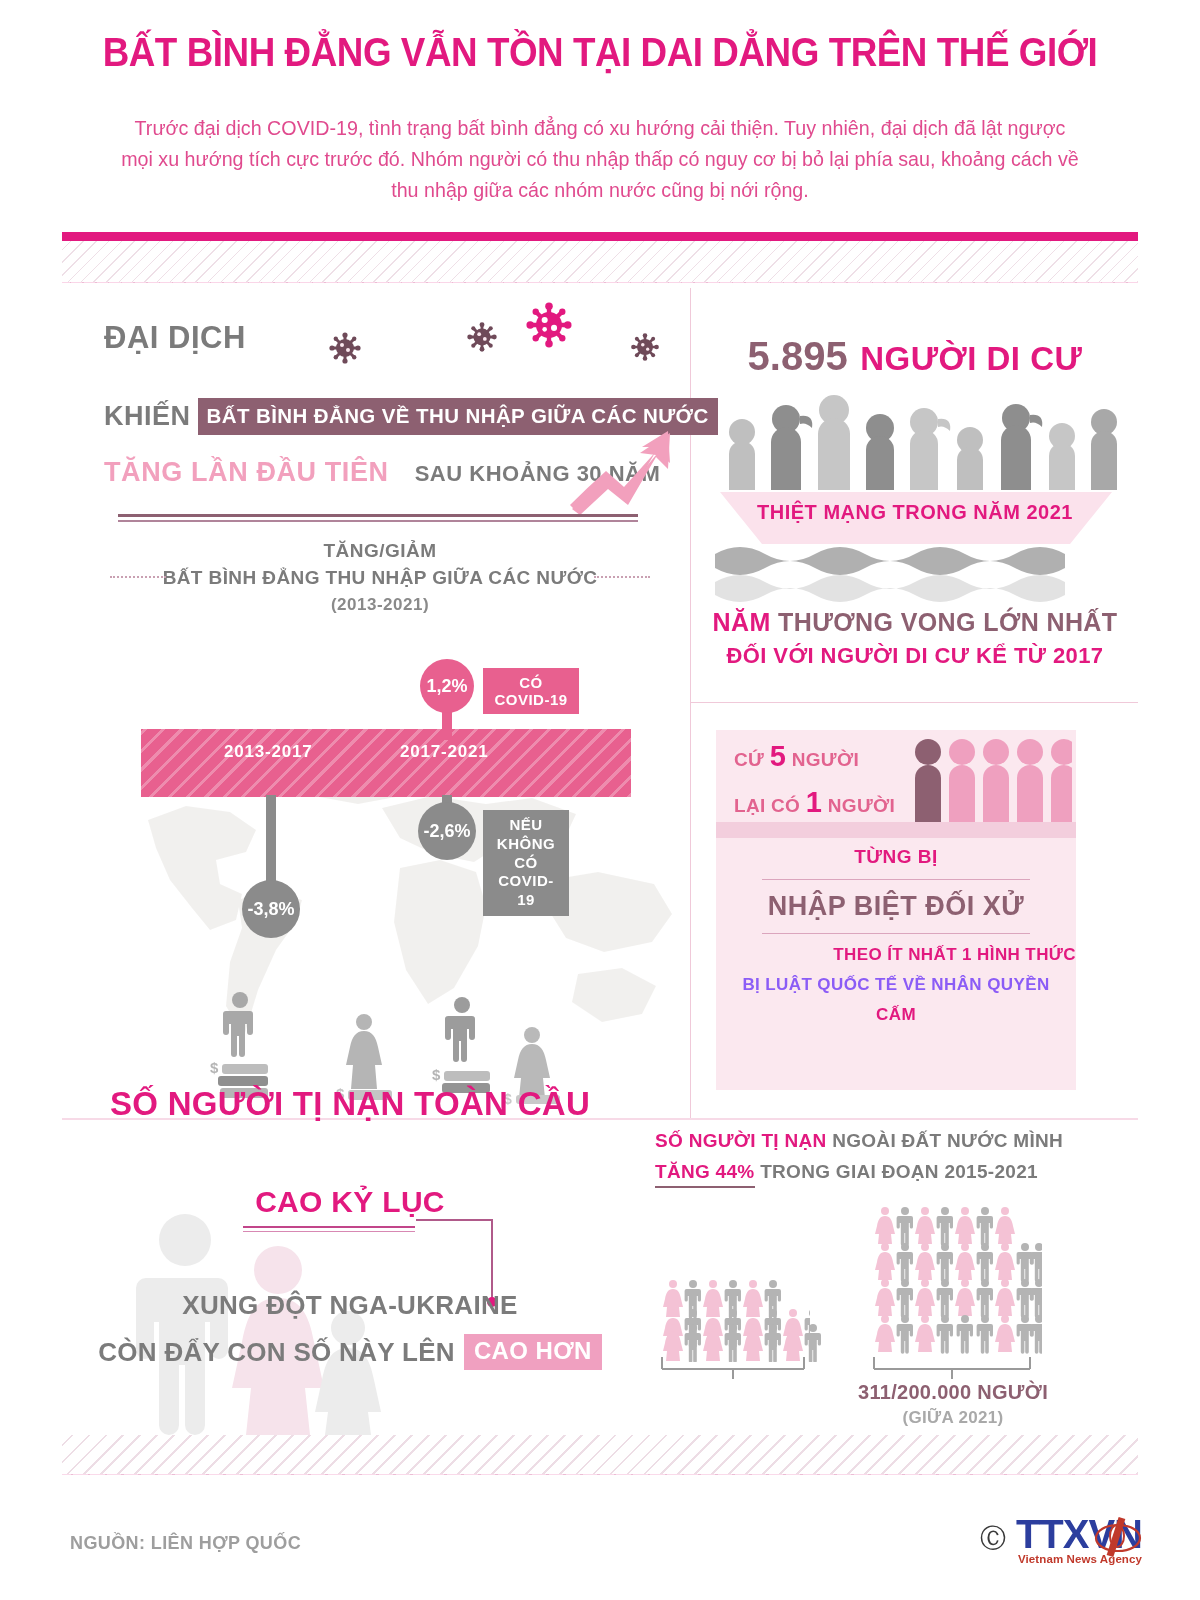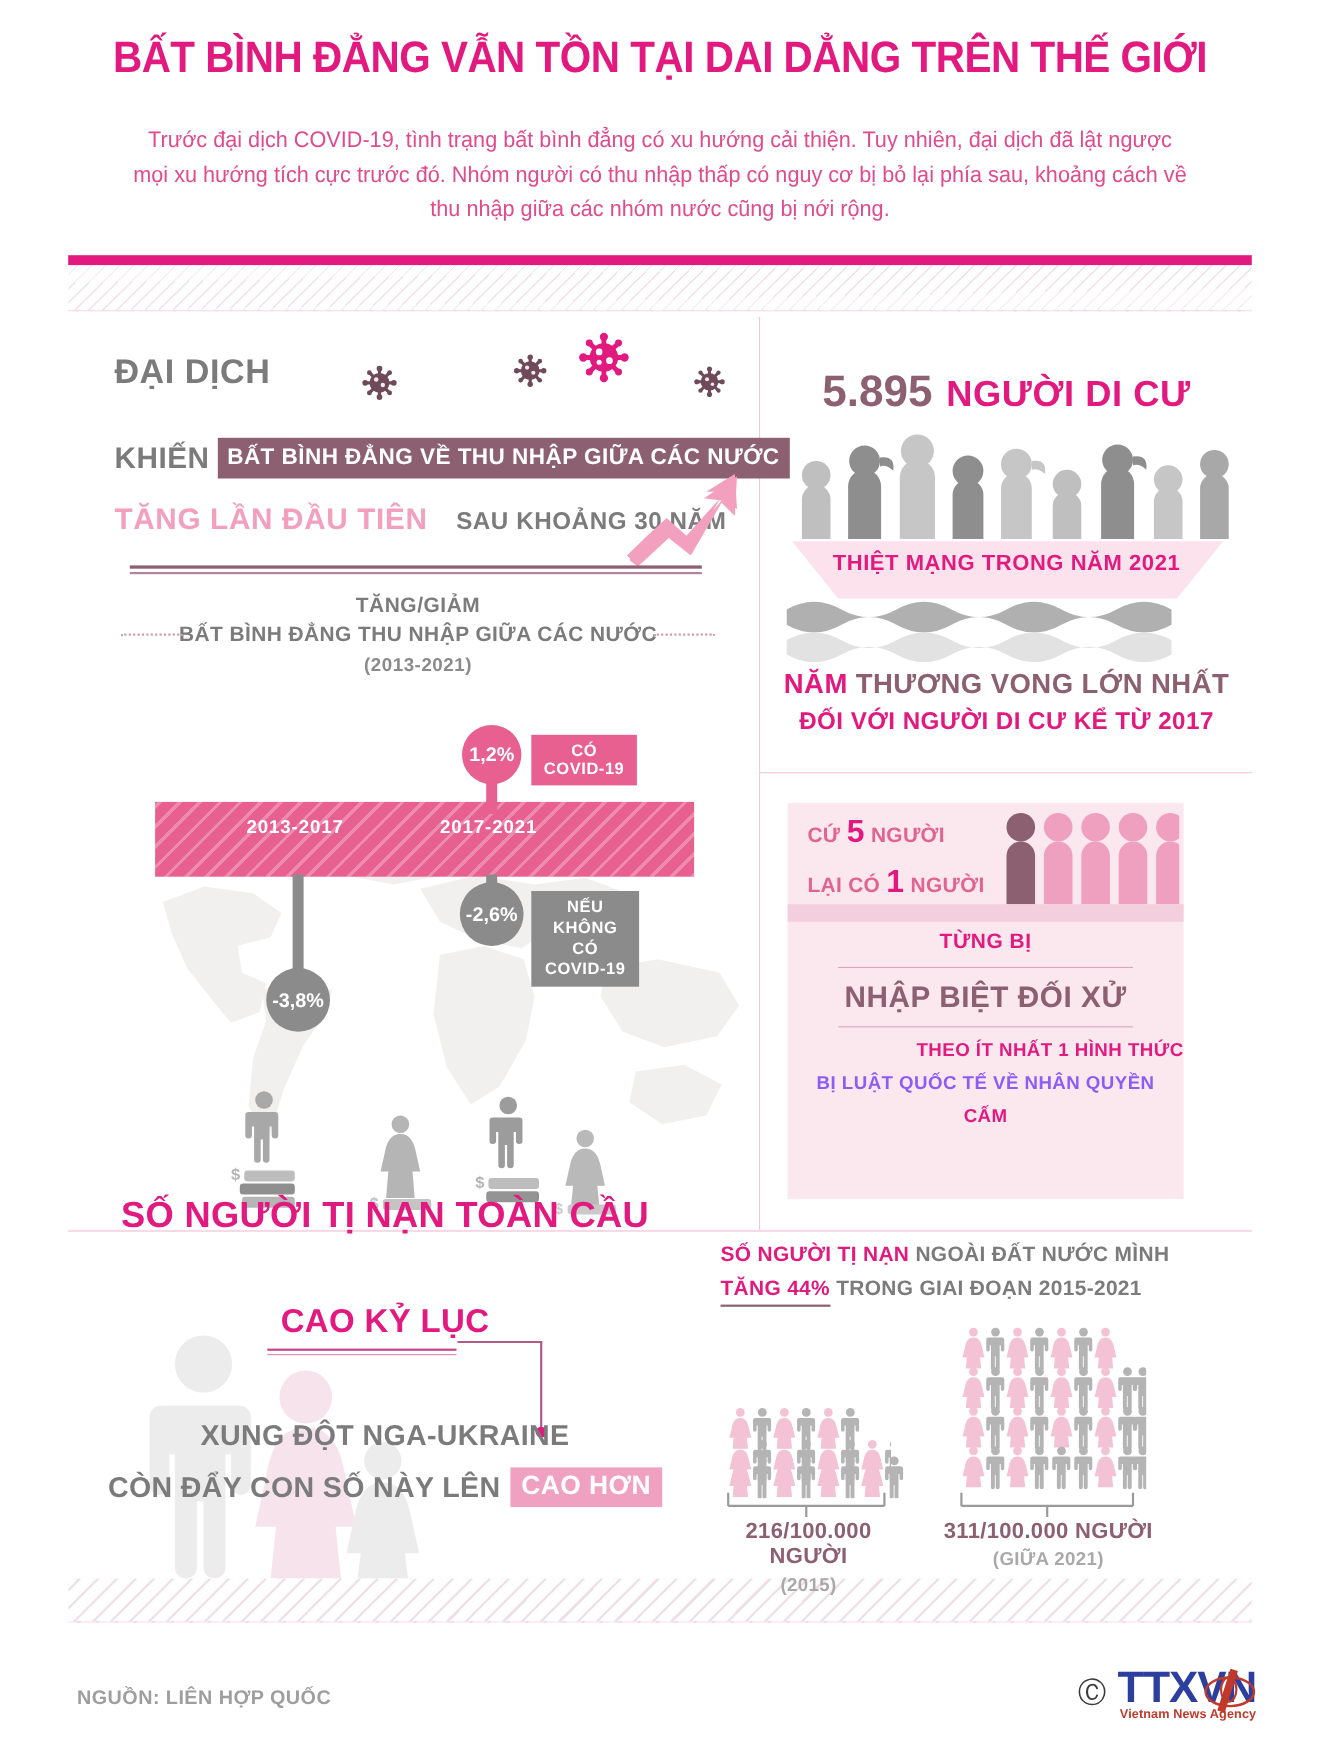--- a/index.html
+++ b/index.html
@@ -395,21 +395,21 @@
     <span>1,2%</span>
   </div>
   <div class="tag pink" style="left:483px;top:668px;width:96px;">
     <span>CÓ COVID-19</span>
   </div>
 
   <div class="stem" style="left:442px;top:795px;height:45px;"></div>
   <div class="bub grey" style="left:418px;top:802px;width:58px;height:58px;font-size:18px;">
     <span>-2,6%</span>
   </div>
-  <div class="tag grey" style="left:483px;top:810px;width:98px;line-height:1.25;">
+  <div class="tag grey" style="left:483px;top:810px;width:86px;line-height:1.25;">
     <span>NẾU KHÔNG CÓ COVID-19</span>
   </div>
 
   <div class="stem" style="left:266px;top:795px;height:95px;"></div>
   <div class="bub grey" style="left:242px;top:880px;width:58px;height:58px;font-size:18px;">
     <span>-3,8%</span>
   </div>
 
   <svg class="coinfig" style="left:208px;top:990px" width="70" height="110" viewBox="0 0 70 110">
     <g fill="#a8a8a8">
@@ -630,24 +630,20 @@
         <use href="#m" x="66" y="2" fill="#b4b4b4"></use>
       <use href="#f" x="86" y="2" fill="#f4c2d5"></use>
         <use href="#m" x="106" y="2" fill="#b4b4b4"></use>
       <use href="#f" x="126" y="2" fill="#f4c2d5"></use>
         <use href="#m" x="146" y="2" fill="#b4b4b4"></use>
     </g>
   </svg>
   <svg class="brace" style="left:660px;top:1355px" width="146" height="26" viewBox="0 0 146 26">
     <path d="M2 2 v12 M2 14 H144 M144 2 v12 M73 14 v10" fill="none" stroke="#9a9a9a" stroke-width="2"></path>
   </svg>
-  <div class="pg-cap" style="left:640px;top:1381px;width:190px;">
-    <div class="v">216/100.000 NGƯỜI</div>
-    <div class="y">(2015)</div>
-  </div>
 
   <svg class="pg-group" style="left:872px;top:1205px" width="170" height="150" viewBox="0 0 170 150">
     <g>
       <use href="#f" x="6" y="2" fill="#f4c2d5"></use>
         <use href="#m" x="26" y="2" fill="#b4b4b4"></use>
       <use href="#f" x="46" y="2" fill="#f4c2d5"></use>
         <use href="#m" x="66" y="2" fill="#b4b4b4"></use>
       <use href="#f" x="86" y="2" fill="#f4c2d5"></use>
         <use href="#m" x="106" y="2" fill="#b4b4b4"></use>
       <use href="#f" x="126" y="2" fill="#f4c2d5"></use>
@@ -683,21 +679,21 @@
         <use href="#m" x="106" y="110" fill="#b4b4b4"></use>
       <use href="#f" x="126" y="110" fill="#f4c2d5"></use>
         <use href="#m" x="146" y="110" fill="#b4b4b4"></use>
       <use href="#m" x="160" y="110" fill="#b4b4b4"></use>
     </g>
   </svg>
   <svg class="brace" style="left:872px;top:1355px" width="160" height="26" viewBox="0 0 160 26">
     <path d="M2 2 v12 M2 14 H158 M158 2 v12 M80 14 v10" fill="none" stroke="#9a9a9a" stroke-width="2"></path>
   </svg>
   <div class="pg-cap" style="left:855px;top:1381px;width:196px;">
-    <div class="v">311/100.000 NGƯỜI</div>
+    <div class="v">311/200.000 NGƯỜI</div>
     <div class="y">(GIỮA 2021)</div>
   </div>
 
   <div class="stripes-bottom"></div>
 
   <div class="source">NGUỒN: LIÊN HỢP QUỐC</div>
   <div class="logo">
     <span class="c">Ⓒ</span>
     <span class="ttx">
       <span class="main">TTXVN</span>

